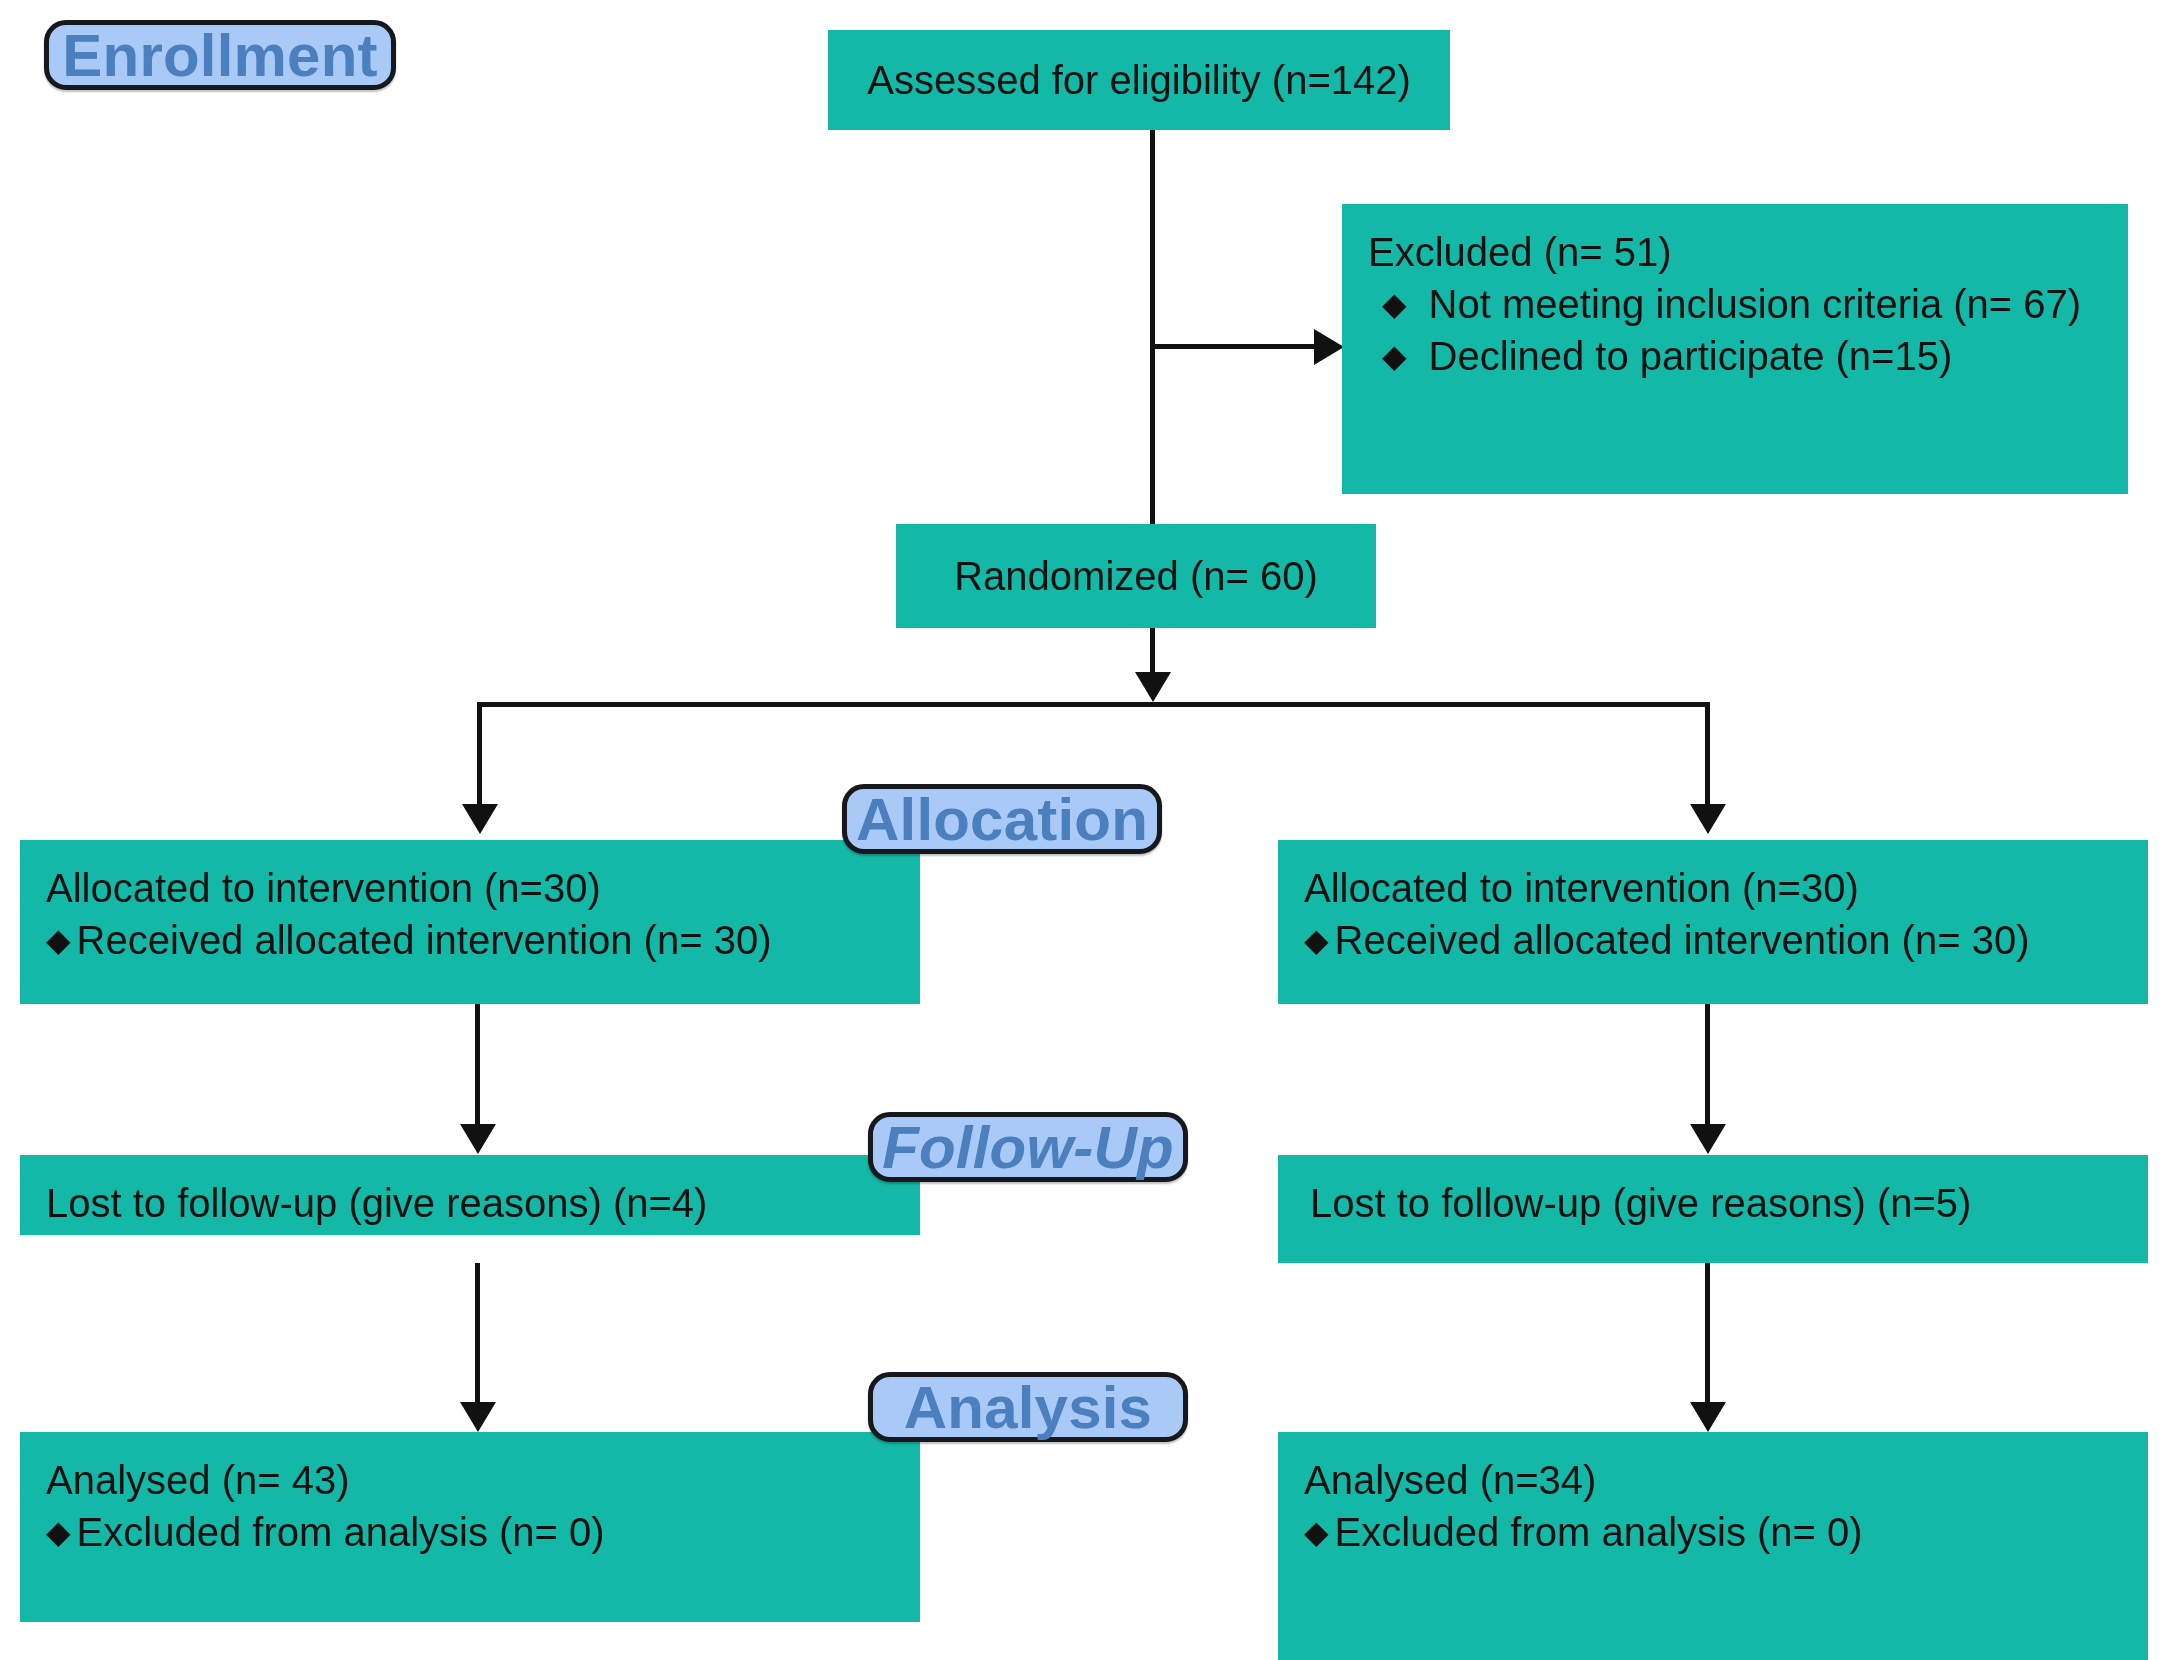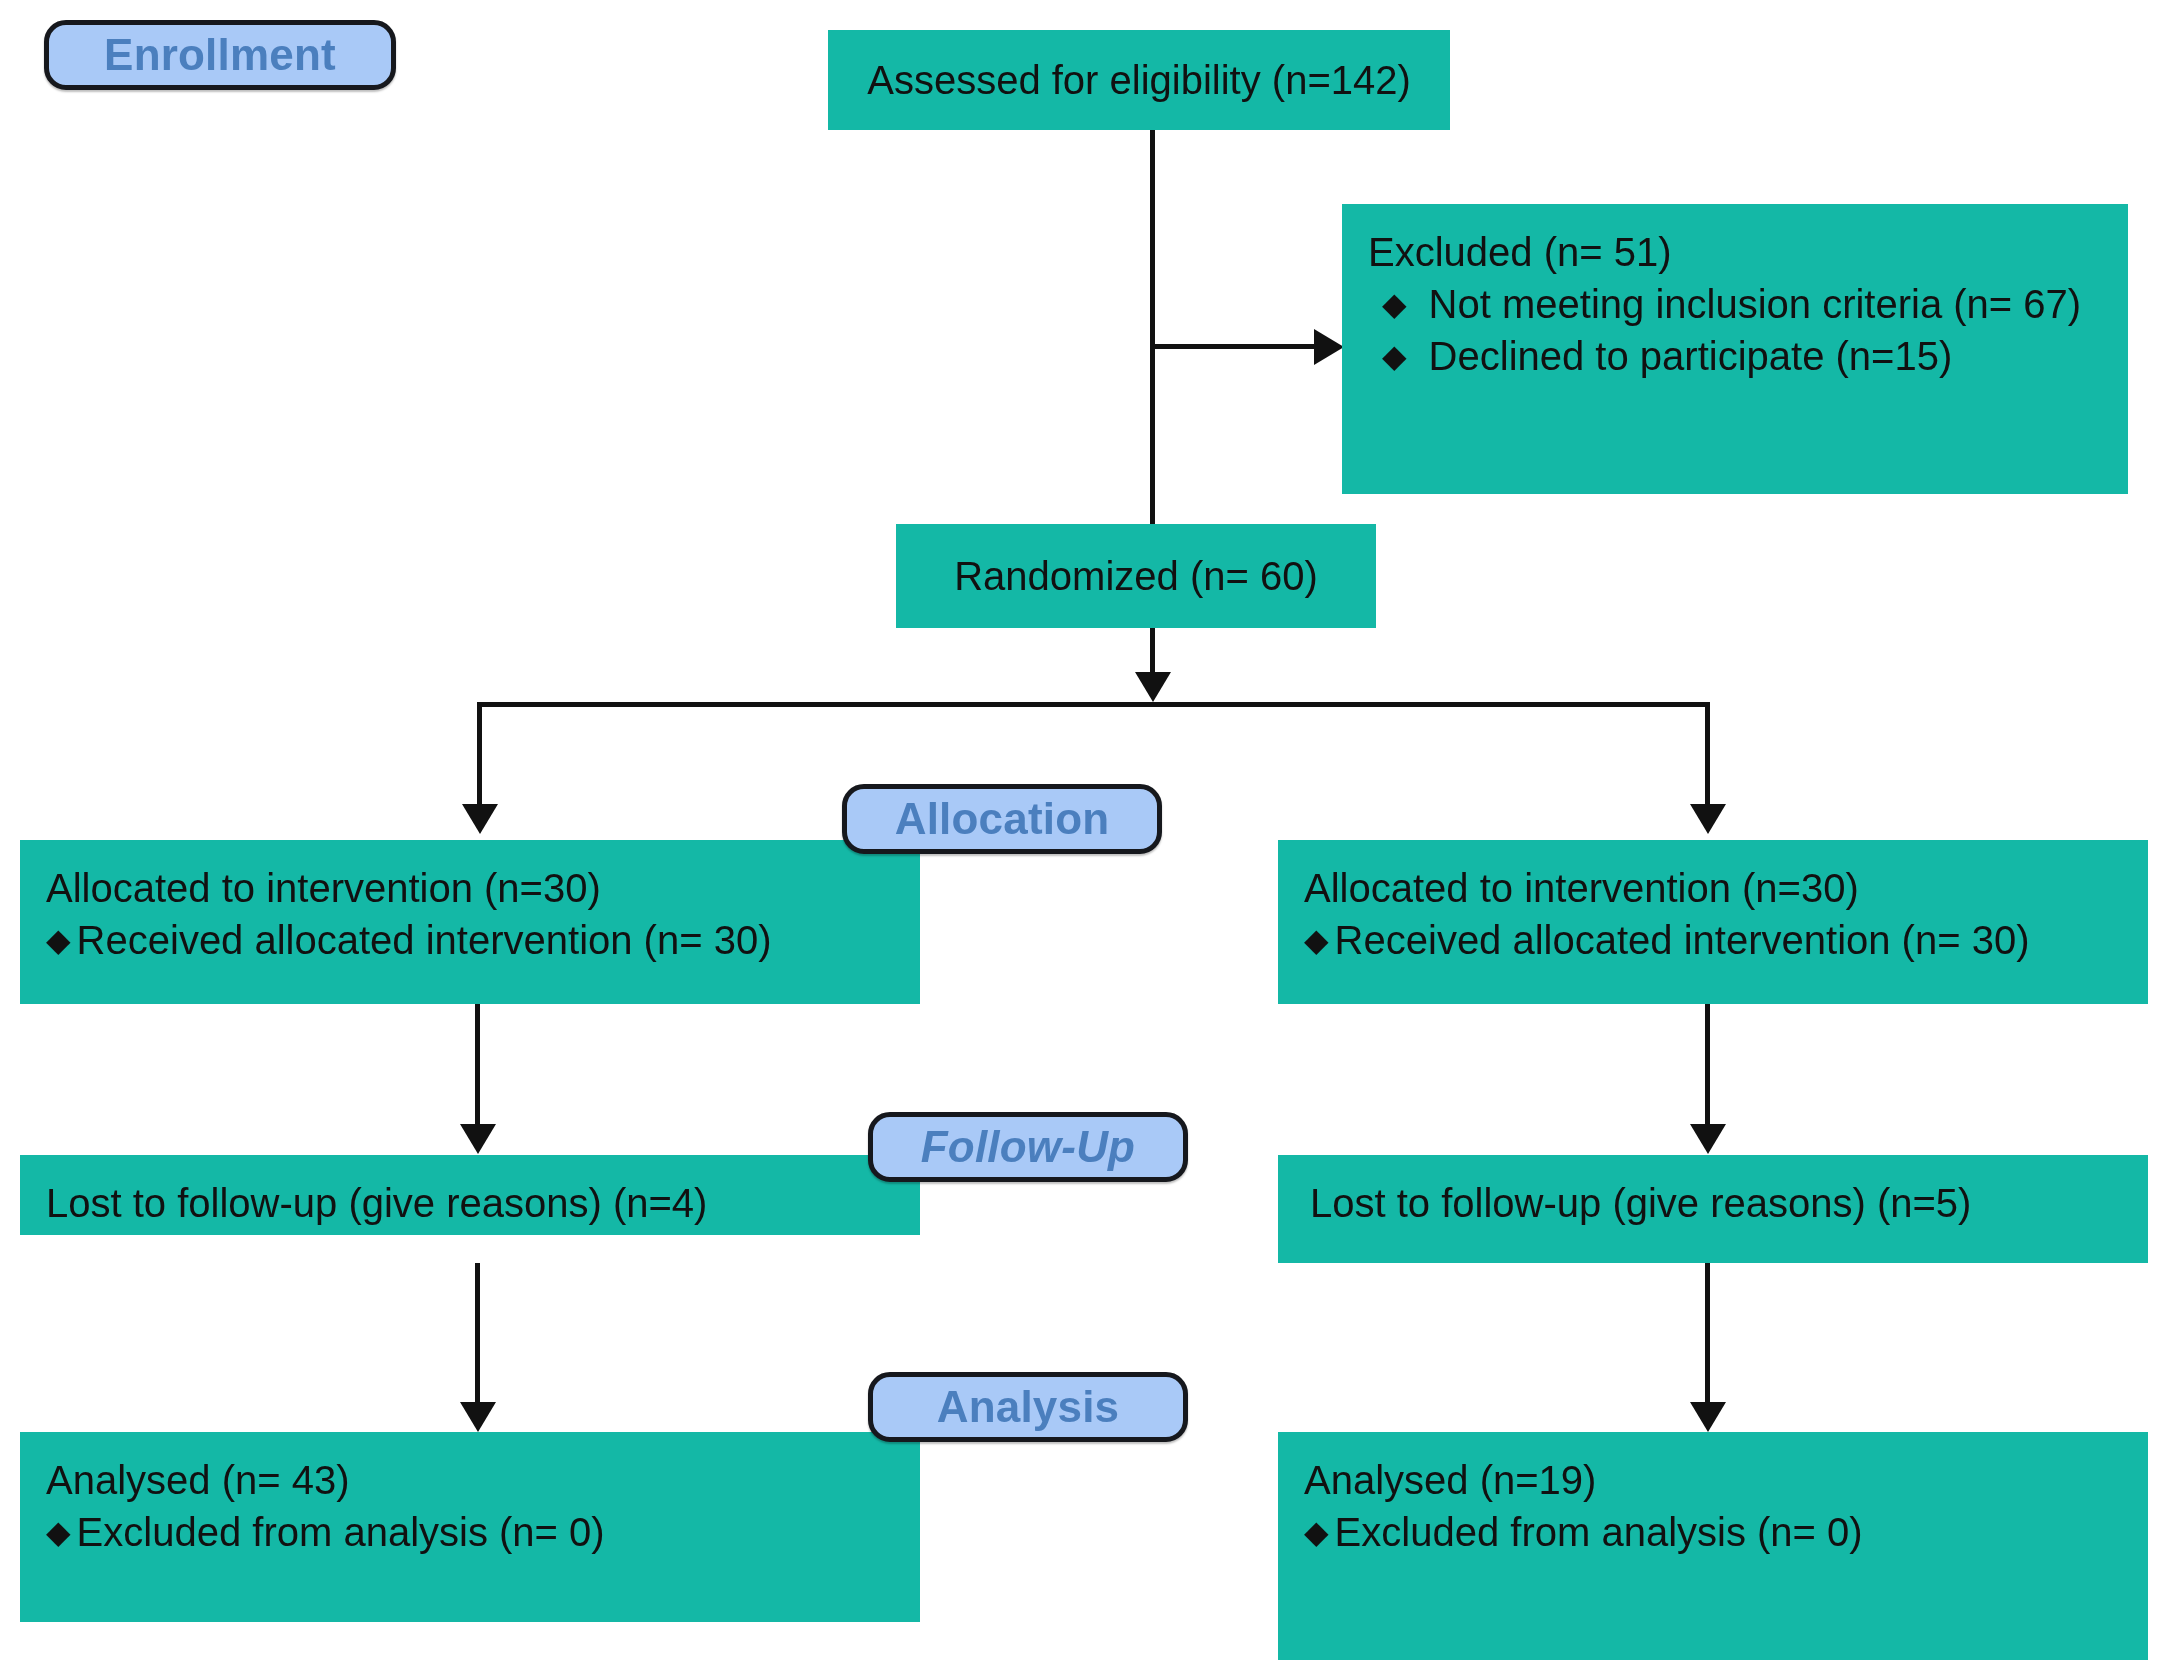--- a/index.html
+++ b/index.html
@@ -65,21 +65,21 @@
     background: #a9c9f7;
     border: 5px solid #16181d;
     border-radius: 22px;
     display: flex;
     align-items: center;
     justify-content: center;
     z-index: 6;
     box-shadow: 0 2px 2px rgba(0,0,0,0.25);
   }
   .badge span {
-    font-size: 44px;
+    font-size: 60px;
     font-weight: bold;
     color: #4b7fbe;
     letter-spacing: 0.2px;
     white-space: nowrap;
   }
 
   
   .vline, .hline {
     position: absolute;
     background: #111111;
@@ -203,21 +203,21 @@
     <div class="inner">
       <div class="line">Analysed (n= 43)</div>
       <div class="bullet-line">
         <span class="dia">◆</span><span class="txt">Excluded from analysis (n= 0)</span>
       </div>
     </div>
   </div>
 
   <div class="fbox" style="left:1278px; top:1432px; width:870px; height:232px;">
     <div class="inner">
-      <div class="line">Analysed (n=19)</div>
+      <div class="line">Analysed (n=34)</div>
       <div class="bullet-line">
         <span class="dia">◆</span><span class="txt">Excluded from analysis (n= 0)</span>
       </div>
     </div>
   </div>
 
   <div class="badge" style="left:868px; top:1372px; width:320px; height:70px;">
     <span>Analysis</span>
   </div>
 

